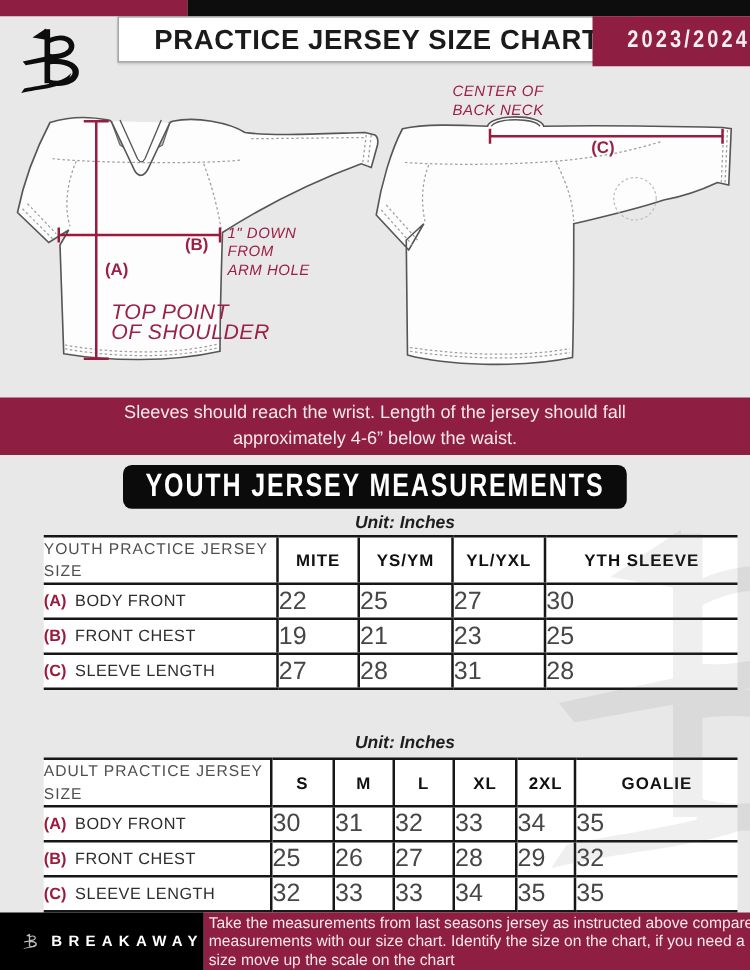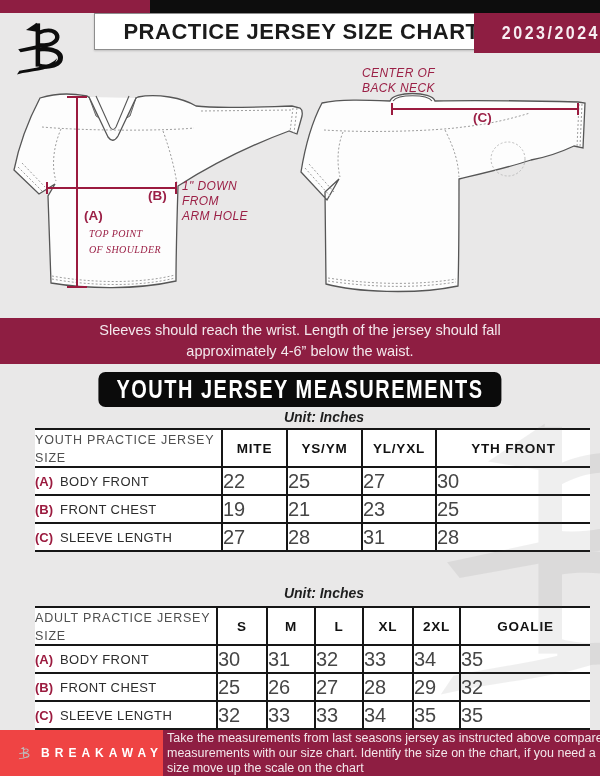--- a/index.html
+++ b/index.html
@@ -66,21 +66,21 @@
   td.num{text-align:left;font-size:20px;color:#464646;}
   td.colhead{text-align:center;font-size:13.5px;font-weight:bold;color:#111;letter-spacing:.8px;}
   .tbl-title{font-size:12.5px;color:#4f4f4f;letter-spacing:.8px;}
   .rowkey{color:#9b1b3f;font-weight:bold;font-size:13px;margin-right:7px;}
   .rowname{font-size:13px;color:#2d2d2d;letter-spacing:.4px;}
   
   .watermark{position:absolute;left:425px;top:382px;width:315px;height:348px;z-index:5;
     pointer-events:none;opacity:.085;}
   
   .footer-black{
-    position:absolute;left:0;top:730px;width:163px;height:46px;background:#ef4444;
+    position:absolute;left:0;top:730px;width:163px;height:46px;background:#000000;
     display:flex;align-items:center;padding-left:18px;box-sizing:border-box;gap:9px;z-index:3;
   }
   .footer-black svg{width:22px;height:26px;}
   .footer-brand{color:#fff;font-size:12px;font-weight:bold;letter-spacing:5px;}
   .footer-maroon{
     position:absolute;left:163px;top:730px;width:499px;height:46px;background:#8e1e42;
     display:flex;align-items:center;box-sizing:border-box;padding:2px 8px 2px 4px;z-index:3;
   }
   .footer-maroon .t{color:#f3e7eb;font-size:12.5px;line-height:15px;}
   .jersey-line{stroke:#565656;stroke-width:1.3;fill:#fdfdfd;}
@@ -169,21 +169,21 @@
     <path class="stitch" d="M10,106 L35,134"></path>
     <path class="stitch" d="M14,102 L39,130"></path>
     <path class="mline" d="M97,47 L283,47 M97,41 L97,53 M283,41 L283,53"></path>
   </svg>
 
   <div class="anno key" style="left:148px;top:188px;">(B)</div>
   <div class="anno desc" style="left:182px;top:179px;">1" DOWN
 FROM
 ARM HOLE</div>
   <div class="anno key" style="left:84px;top:208px;">(A)</div>
-  <div class="anno desc" style="left:89px;top:226px;font-size:10px;line-height:16px;font-family:Liberation Serif, serif;">TOP POINT
+  <div class="anno desc" style="left:89px;top:242px;font-size:17px;line-height:16px;">TOP POINT
 OF SHOULDER</div>
   <div class="anno key" style="left:473px;top:110px;">(C)</div>
   <div class="anno desc" style="left:362px;top:66px;">CENTER OF
 BACK NECK</div>
 
   <div class="notice">
     <div class="t">Sleeves should reach the wrist. Length of the jersey should fall approximately 4-6” below the waist.</div>
   </div>
 
   <div class="sec-head" style="top:372px;">
@@ -198,21 +198,21 @@
         <col style="width:75px">
         <col style="width:74px">
         <col style="width:154px">
       </colgroup>
     <tbody>
         <tr>
       <td class="lbl"><span class="tbl-title">YOUTH PRACTICE JERSEY SIZE</span></td>
       <td class="colhead">MITE</td>
       <td class="colhead">YS/YM</td>
       <td class="colhead">YL/YXL</td>
-      <td class="colhead">YTH FRONT</td>
+      <td class="colhead">YTH SLEEVE</td>
     </tr>
     <tr>
       <td class="lbl"><span class="rowkey">(A)</span><span class="rowname">BODY FRONT</span></td>
       <td class="num">22</td>
       <td class="num">25</td>
       <td class="num">27</td>
       <td class="num">30</td>
     </tr>
     <tr>
       <td class="lbl"><span class="rowkey">(B)</span><span class="rowname">FRONT CHEST</span></td>

